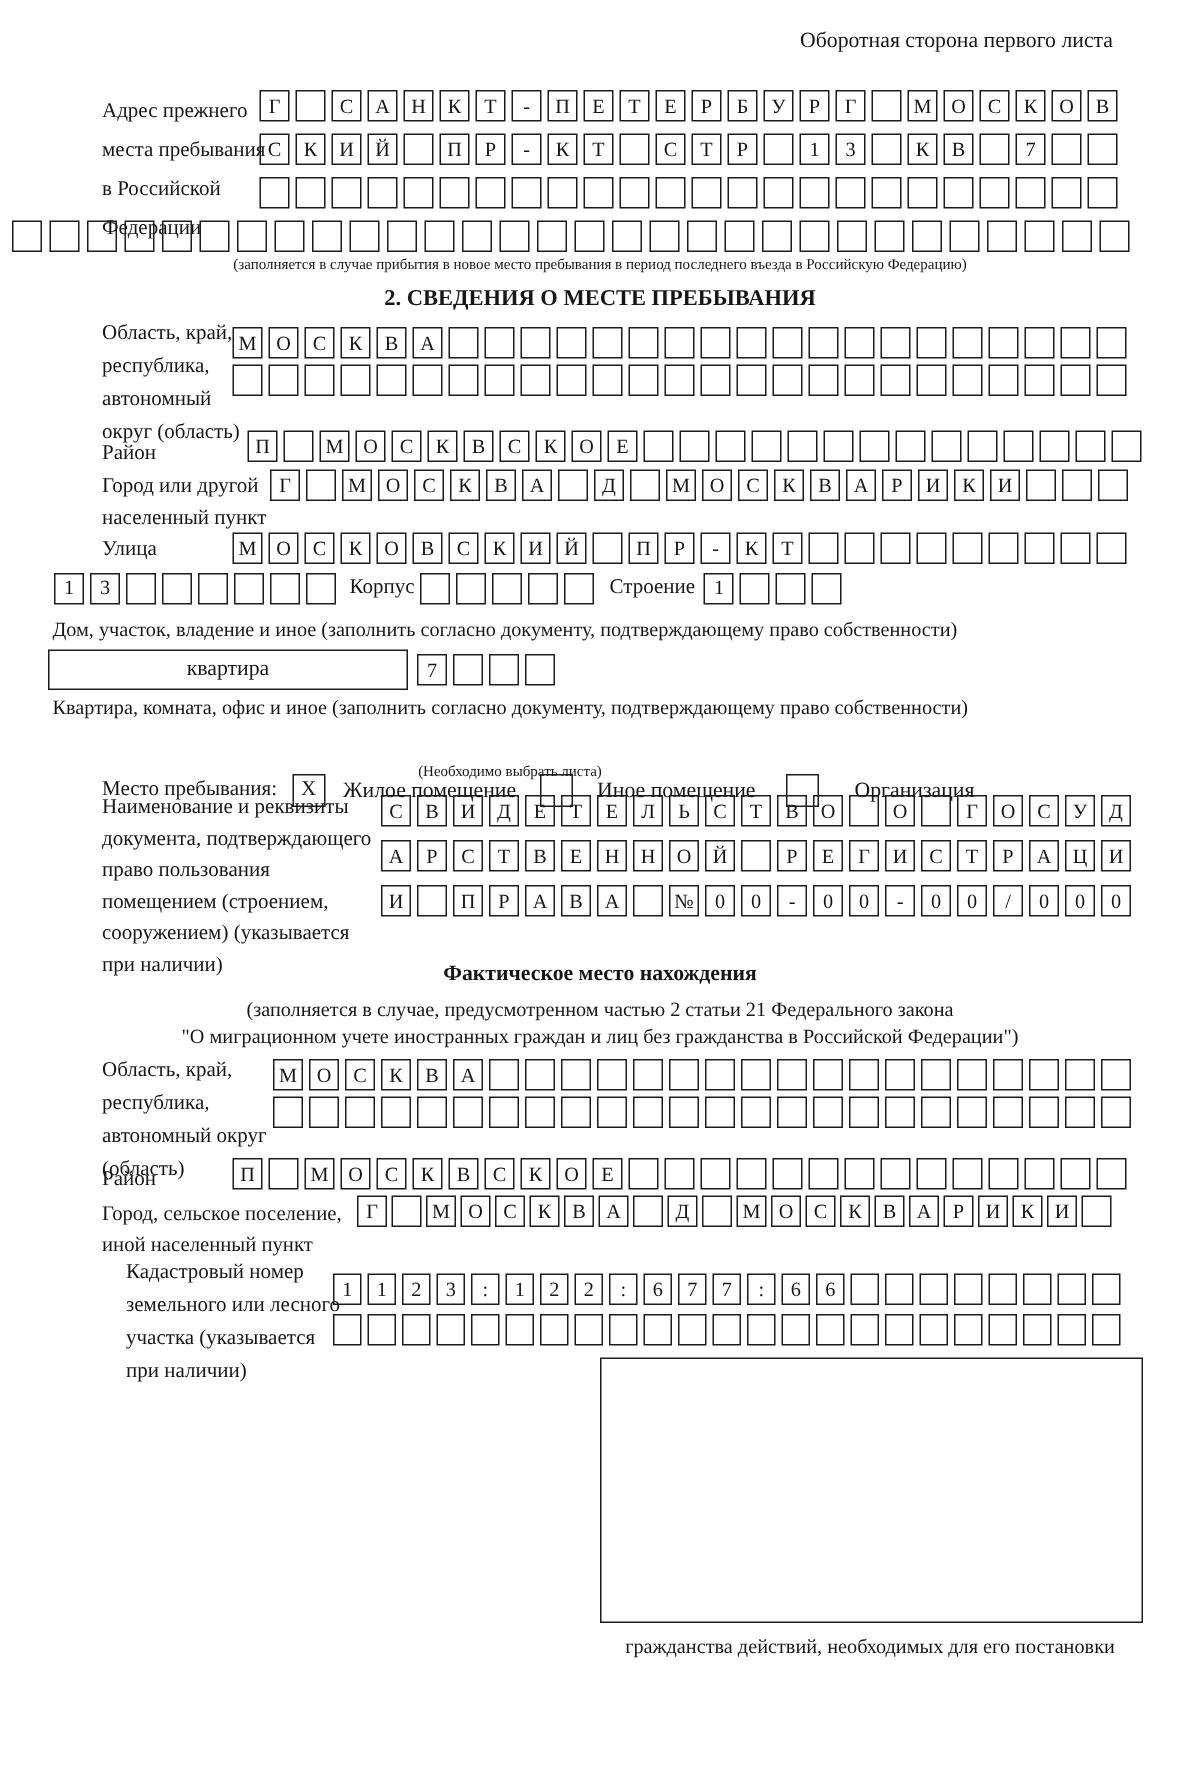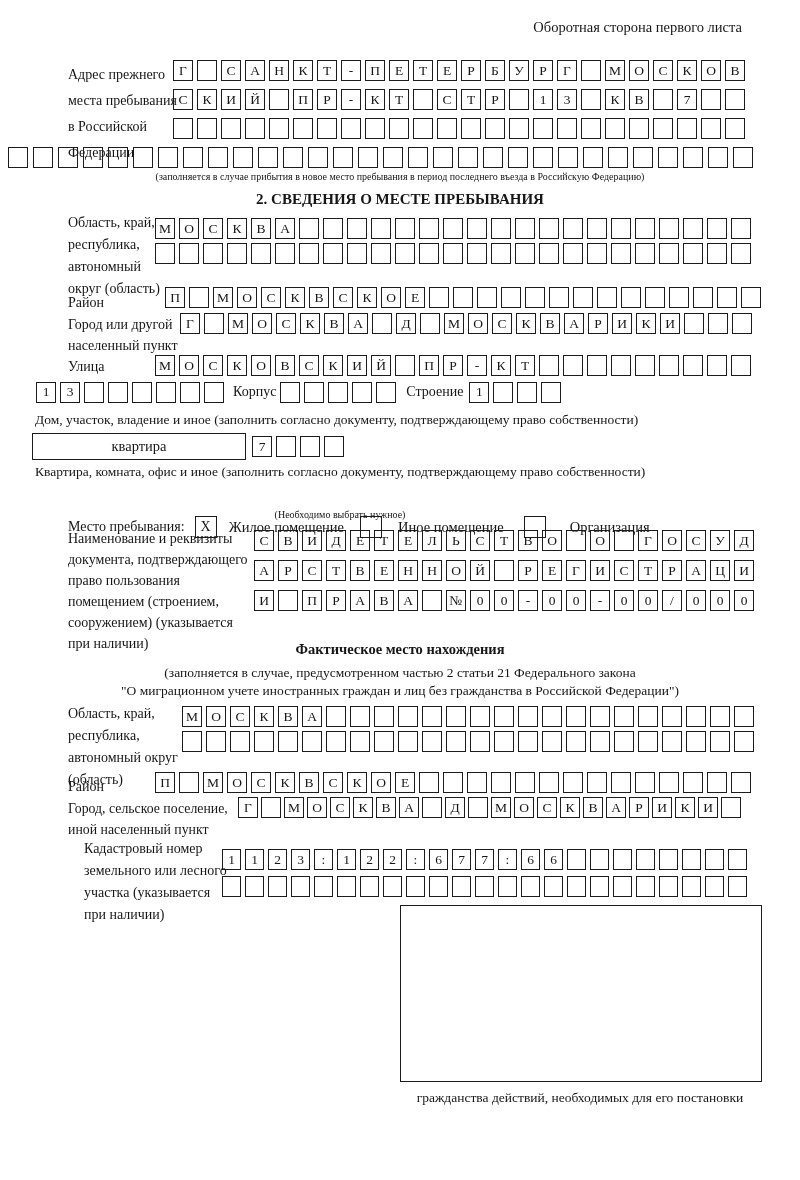--- a/index.html
+++ b/index.html
@@ -334,40 +334,40 @@
   <div class="grid" style="margin-left:6px;">
       <span class="cell">1</span>
       <span class="cell"></span>
       <span class="cell"></span>
       <span class="cell"></span>
     </div>
 </div>
 <div class="abs note" style="left:35px;top:412px;font-size:13.5px;">Дом, участок, владение и иное (заполнить согласно документу, подтверждающему право собственности)</div>
 
 <div class="abs rowflex" style="left:32px;top:433px;">
-  <div class="widebox" style="width:214px;">квартира</div>
+  <div class="widebox" style="width:240px;">квартира</div>
   <div class="grid" style="margin-left:6px;">
       <span class="cell">7</span>
       <span class="cell"></span>
       <span class="cell"></span>
       <span class="cell"></span>
     </div>
 </div>
 <div class="abs note" style="left:35px;top:464px;font-size:13.5px;">Квартира, комната, офис и иное (заполнить согласно документу, подтверждающему право собственности)</div>
 
 <div class="abs rowflex" style="left:68px;top:484px;margin-top:32px;">
   <div class="lbl">Место пребывания:</div>
   <div class="chk" style="margin-left:10px;">X</div>
   <div class="lbl" style="margin-left:12px;font-size:14.5px;">Жилое помещение</div>
   <div class="chk" style="margin-left:16px;"></div>
   <div class="lbl" style="margin-left:16px;font-size:14.5px;">Иное помещение</div>
   <div class="chk" style="margin-left:20px;"></div>
   <div class="lbl" style="margin-left:24px;font-size:14.5px;">Организация</div>
 </div>
-<div class="abs note" style="left:180px;top:509px;width:320px;text-align:center;">(Необходимо выбрать нужное)</div>
+<div class="abs note" style="left:180px;top:509px;width:320px;text-align:center;">(Необходимо выбрать листа)</div>
 
 <div class="abs lbl" style="left:68px;top:528px;line-height:21px;">
     <div>Наименование и реквизиты</div>
     <div>документа, подтверждающего</div>
     <div>право пользования</div>
     <div>помещением (строением,</div>
     <div>сооружением) (указывается</div>
     <div>при наличии)</div>
   </div>
 <div class="abs grid" style="left:254px;top:530px;">

